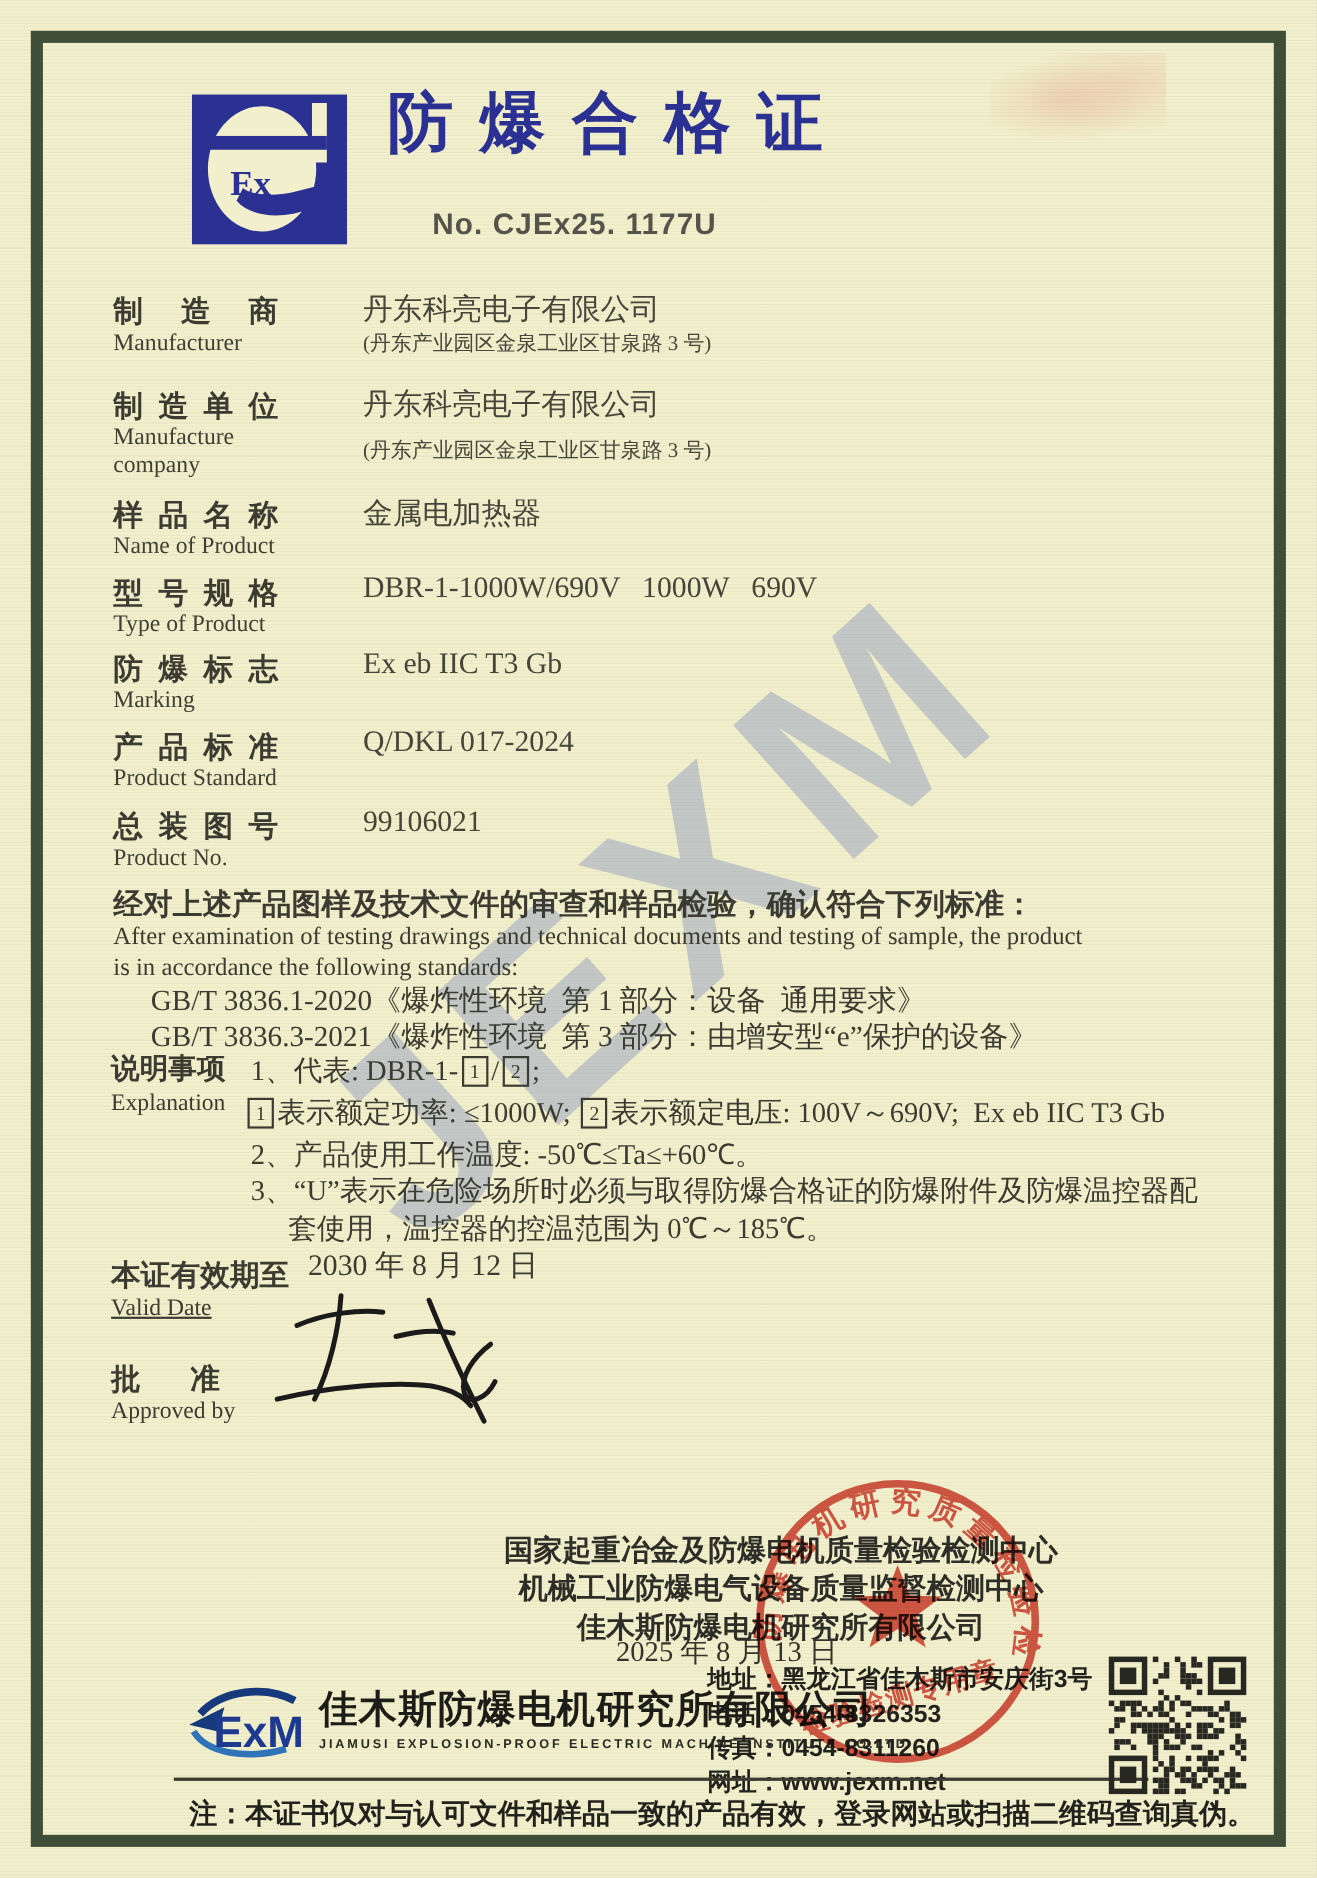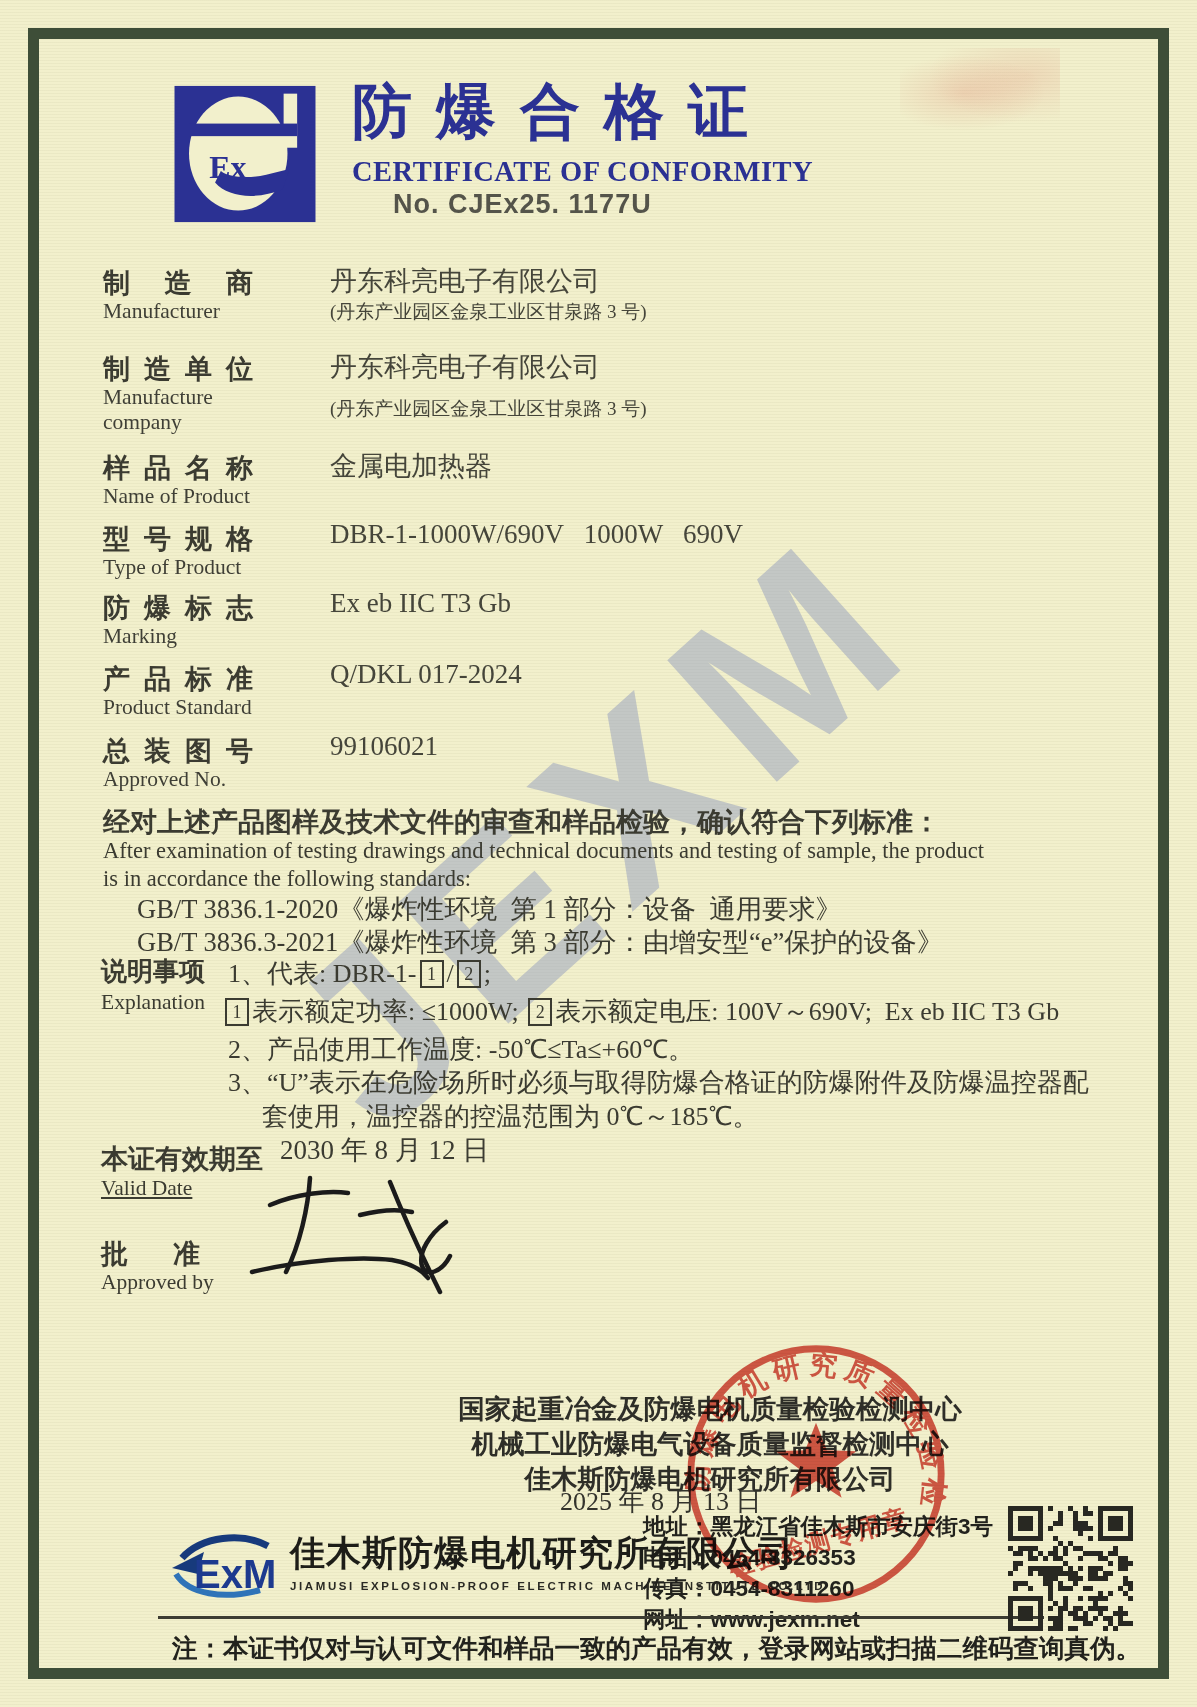--- a/index.html
+++ b/index.html
@@ -98,21 +98,20 @@
 
   <svg class="abs logo z2" width="146" height="140" viewBox="0 0 150 145">
     <rect x="2" y="2" width="146" height="141" fill="#2b3193"></rect>
     <ellipse cx="68" cy="72" rx="51" ry="59" fill="#f2f0cc"></ellipse>
     <rect x="115" y="10" width="14" height="56" fill="#f2f0cc"></rect>
     <rect x="17" y="41" width="112" height="13" fill="#2b3193"></rect>
     <path d="M44,102 C58,118 88,120 114,109 L121,88 L97,94 C80,98 58,97 50,90 Z" fill="#2b3193"></path>
     <text x="38" y="97" font-size="33" font-weight="bold" fill="#2b3193" font-family="Liberation Serif, serif">Ex</text>
   </svg>
   <div class="abs title-cn z2">防爆合格证</div>
-  <div class="abs title-en z2">CERTIFICATE OF CONFORMITY</div>
   <div class="abs cert-no z2">No. CJEx25. 1177U</div>
 
   <div class="frow" style="top:265px">
     <div class="flabel">制造商</div>
     <div class="flabel-en">Manufacturer</div>
     <div class="fvalue">丹东科亮电子有限公司</div>
     <div class="fvalue2">(丹东产业园区金泉工业区甘泉路 3 号)</div>
   </div>
   <div class="frow frow-tall" style="top:351px">
     <div class="flabel">制造单位</div>
@@ -135,21 +134,21 @@
     <div class="flabel-en">Marking</div>
     <div class="fvalue">Ex eb IIC T3 Gb</div>
   </div>
   <div class="frow" style="top:661px">
     <div class="flabel">产品标准</div>
     <div class="flabel-en">Product Standard</div>
     <div class="fvalue">Q/DKL 017-2024</div>
   </div>
   <div class="frow" style="top:733px">
     <div class="flabel">总装图号</div>
-    <div class="flabel-en">Approved No.</div>
+    <div class="flabel-en">Product No.</div>
     <div class="fvalue">99106021</div>
   </div>
 
   <div class="abs st-cn">经对上述产品图样及技术文件的审查和样品检验，确认符合下列标准：</div>
   <div class="abs st-en" style="left:103px;top:838px">After examination of testing drawings and technical documents and testing of sample, the product</div>
   <div class="abs st-en" style="left:103px;top:866px">is in accordance the following standards:</div>
   <div class="abs std" style="top:891px">GB/T 3836.1-2020《爆炸性环境  第 1 部分：设备  通用要求》</div>
   <div class="abs std" style="top:924px">GB/T 3836.3-2021《爆炸性环境  第 3 部分：由增安型“e”保护的设备》</div>
 
   <div class="abs exp-label">说明事项</div>

